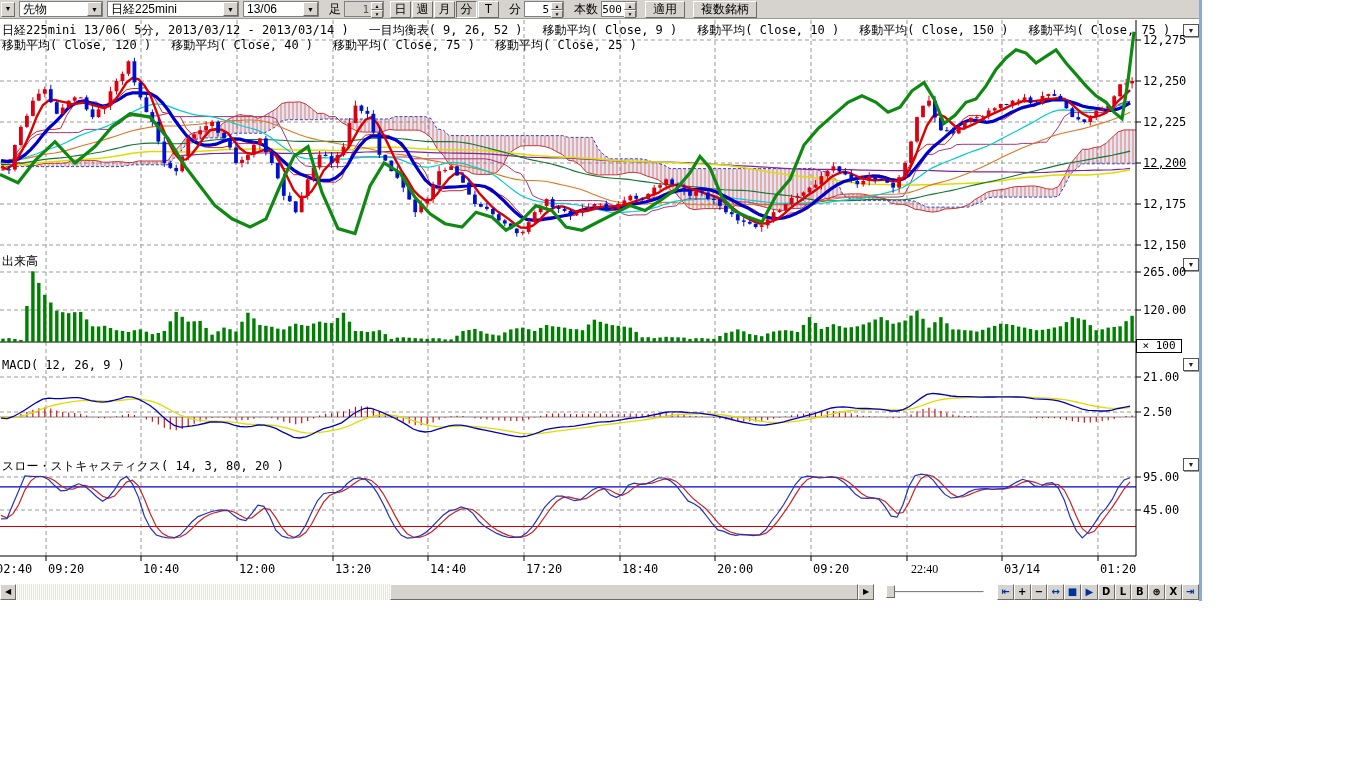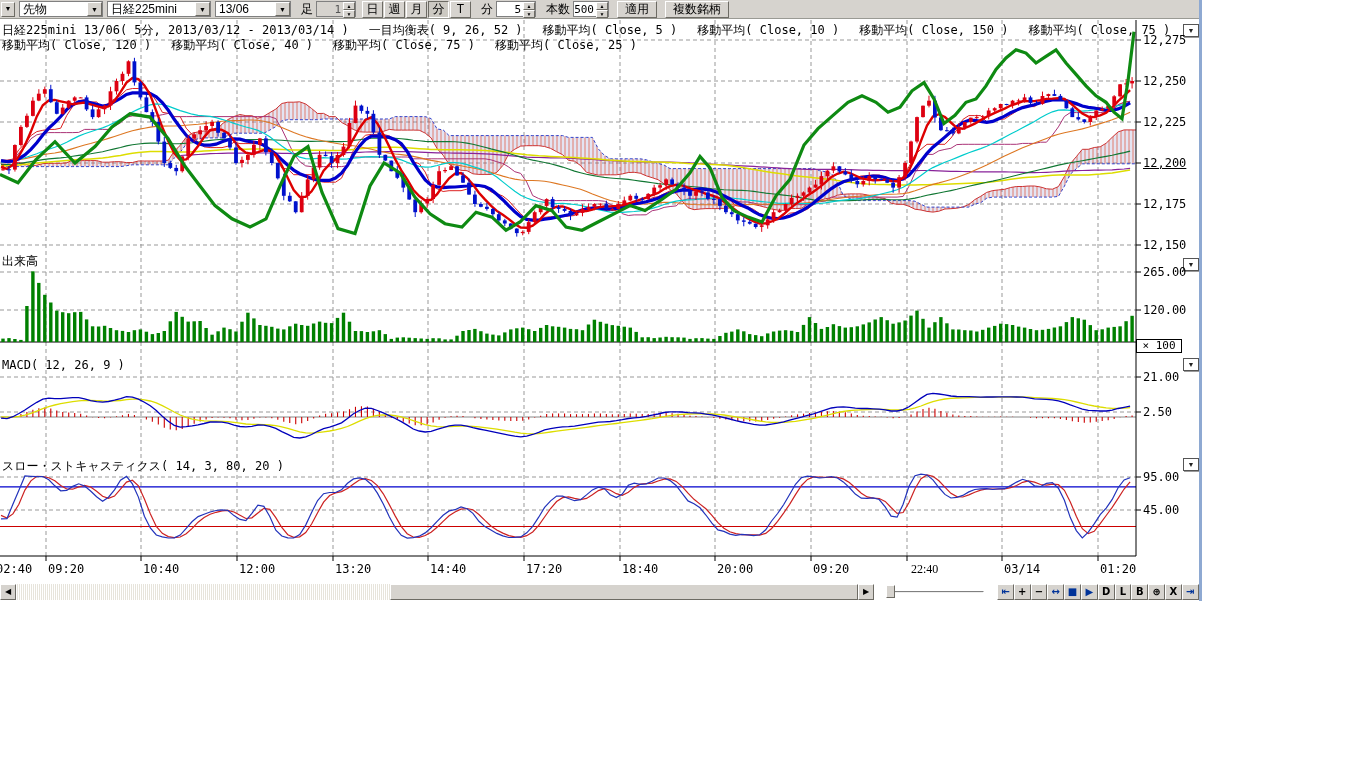--- a/index.html
+++ b/index.html
@@ -58,21 +58,21 @@
 <body>
 
 <div id="app">
 
   <div id="toolbar">
     <div class="minibtn raised"><span>▼</span></div>
     <div class="combo" style="width:84px">
       <span class="cval">先物</span>
       <span class="cbtn">▼</span>
     </div>
-    <div class="combo" style="width:104px">
+    <div class="combo" style="width:132px">
       <span class="cval">日経225mini</span>
       <span class="cbtn">▼</span>
     </div>
     <div class="combo" style="width:76px">
       <span class="cval">13/06</span>
       <span class="cbtn">▼</span>
     </div>
     <span class="tlabel">足</span>
     <div class="spin dis">
       <span class="sval">1</span>
@@ -945,21 +945,21 @@
         <line x1="428" y1="556" x2="428" y2="561" stroke="#000" stroke-width="1"></line>
         <line x1="524" y1="556" x2="524" y2="561" stroke="#000" stroke-width="1"></line>
         <line x1="620" y1="556" x2="620" y2="561" stroke="#000" stroke-width="1"></line>
         <line x1="715" y1="556" x2="715" y2="561" stroke="#000" stroke-width="1"></line>
         <line x1="811" y1="556" x2="811" y2="561" stroke="#000" stroke-width="1"></line>
         <line x1="907" y1="556" x2="907" y2="561" stroke="#000" stroke-width="1"></line>
         <line x1="1002" y1="556" x2="1002" y2="561" stroke="#000" stroke-width="1"></line>
         <line x1="1098" y1="556" x2="1098" y2="561" stroke="#000" stroke-width="1"></line>
       </svg>
 
-    <div class="hdr" style="top:2px" id="hdr1"><span>日経225mini 13/06( 5分, 2013/03/12 - 2013/03/14 )</span><span>一目均衡表( 9, 26, 52 )</span><span>移動平均( Close, 5 )</span><span>移動平均( Close, 10 )</span><span>移動平均( Close, 150 )</span><span>移動平均( Close, 75 )</span></div>
+    <div class="hdr" style="top:2px" id="hdr1"><span>日経225mini 13/06( 5分, 2013/03/12 - 2013/03/14 )</span><span>一目均衡表( 9, 26, 52 )</span><span>移動平均( Close, 9 )</span><span>移動平均( Close, 10 )</span><span>移動平均( Close, 150 )</span><span>移動平均( Close, 75 )</span></div>
     <div class="hdr" style="top:17px" id="hdr2"><span>移動平均( Close, 120 )</span><span>移動平均( Close, 40 )</span><span>移動平均( Close, 75 )</span><span>移動平均( Close, 25 )</span></div>
 
     <div class="pane-title" style="top:233px">出来高</div>
     <div class="pane-title" style="top:338px">MACD( 12, 26, 9 )</div>
     <div class="pane-title" style="top:438px">スロー・ストキャスティクス( 14, 3, 80, 20 )</div>
 
     <div class="panebtn" style="top:4px"><span>▼</span></div>
     <div class="panebtn" style="top:238px"><span>▼</span></div>
     <div class="panebtn" style="top:338px"><span>▼</span></div>
     <div class="panebtn" style="top:438px"><span>▼</span></div>

